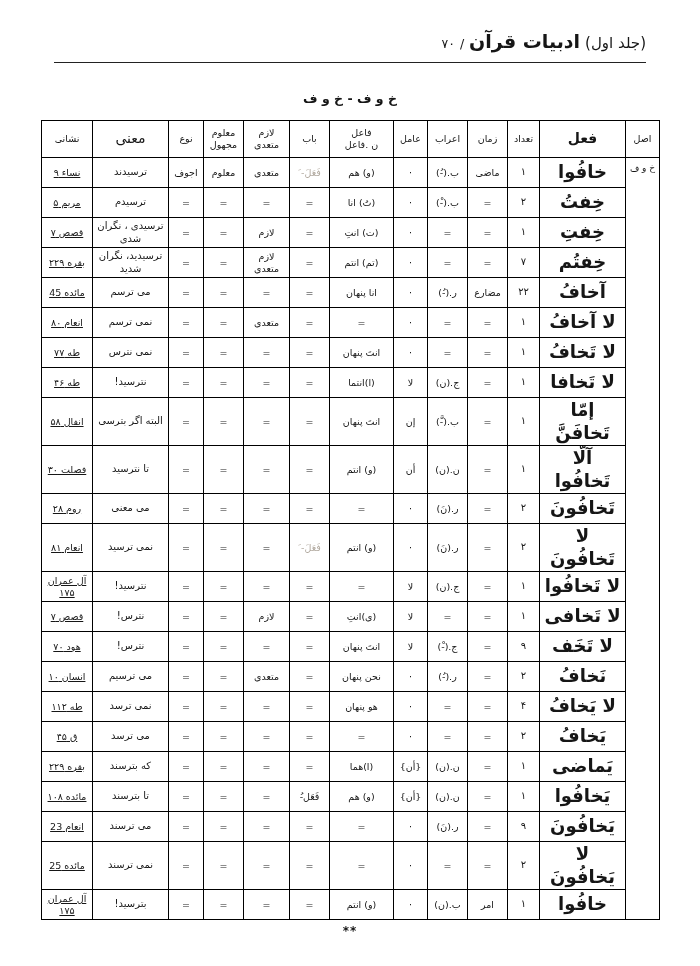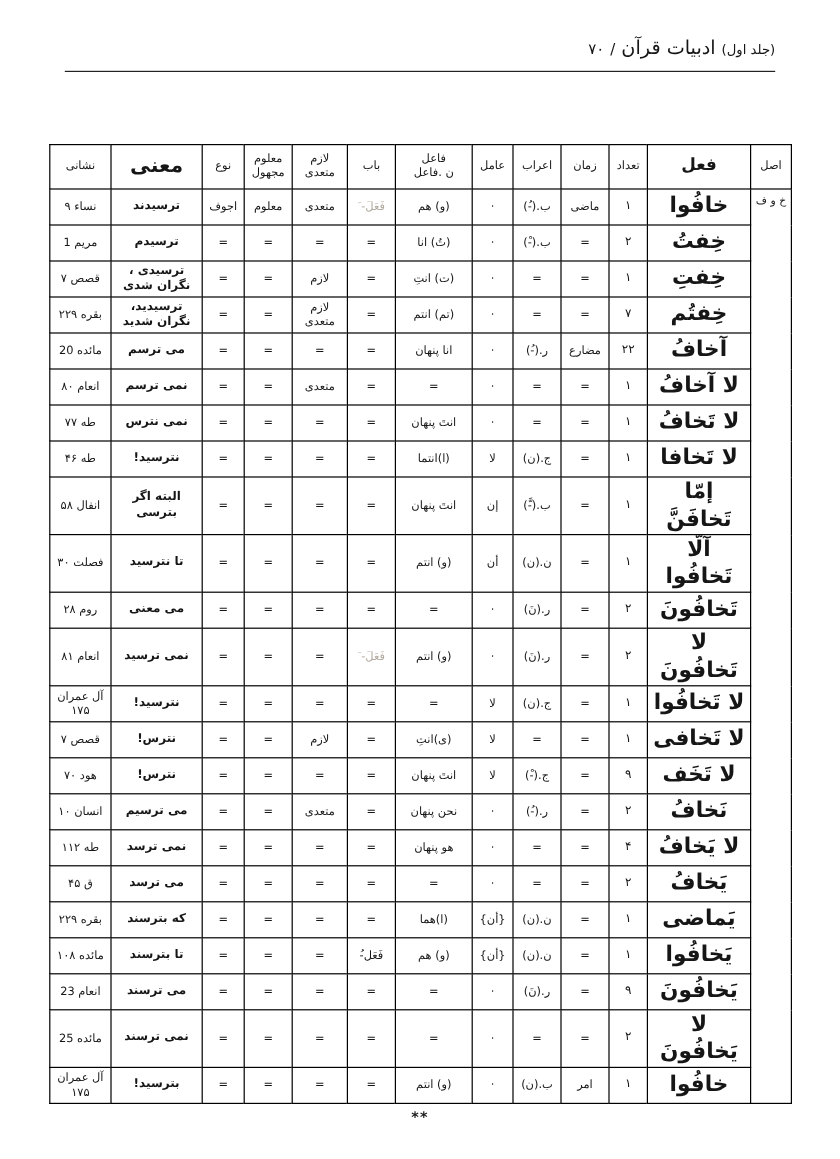--- a/index.html
+++ b/index.html
@@ -5,58 +5,59 @@
   * { margin:0; padding:0; box-sizing:border-box; }
   html,body { width:700px; height:966px; background:#ffffff; color:#161616;
     font-family:"DejaVu Sans", sans-serif; overflow:hidden; }
   .page { position:relative; width:700px; height:966px; background:#fff; }
 
   
   .page-header { position:absolute; top:30px; left:54px; right:54px;
     border-bottom:1.6px solid #222; padding-bottom:10px;
     display:flex; justify-content:flex-end; align-items:baseline; gap:5px; direction:ltr; }
   .page-num { font-size:12.5px; }
-  .book-title { font-weight:normal; font-size:16px; direction:rtl; }
-  .volume { font-size:11px; direction:rtl; }
+  .book-title { font-weight:bold; font-size:19px; direction:rtl; }
+  .volume { font-size:15px; direction:rtl; }
 
   
   .section-title { position:absolute; top:91px; right:0; left:0; text-align:center;
     font-weight:bold; font-size:12.5px; direction:rtl; }
 
   
   table { position:absolute; top:120px; right:40px; border-collapse:collapse;
     table-layout:fixed; width:618px; direction:rtl; border:1.5px solid #000; }
   th, td { border:1px solid #000; text-align:center; vertical-align:middle;
     padding:1px 2px; overflow:hidden; }
   thead th { height:37px; font-size:9.5px; font-weight:normal; white-space:pre-line; line-height:1.25; }
   thead th.h-fel { font-size:14px; font-weight:bold; }
-  thead th.h-mani { font-size:17px; font-weight:bold; }
+  thead th.h-mani { font-size:14px; font-weight:normal; }
   tbody td { height:30px; font-size:9.5px; line-height:1.25; }
   td.asl { vertical-align:top; font-size:9px; padding-top:5px; }
   td.fel { font-size:18px; font-weight:bold; }
-  td.mani { font-size:10px; font-weight:bold; }
-  td.neshani { font-size:9.5px; }
+  td.mani { font-size:10px; font-weight:normal; }
+  td.neshani { font-size:9.5px;text-decoration:underline; }
   td.tedad { font-size:10px; }
   td.muted { color:#b1a99f; }
 
   .footer-mark { position:absolute; top:924px; left:0; right:0; text-align:center;
     font-size:12px; font-weight:bold; letter-spacing:1px; }
 </style>
 </head>
 <body>
 
 <div class="page">
 
   <div class="page-header">
     <span class="page-num">۷۰</span>
     <span class="page-num">/</span>
     <span class="book-title">ادبیات قرآن</span>
     <span class="volume">(جلد اول)</span>
   </div>
 
+  <div class="section-title">خ و ف - خ و ف</div>
 
   <table>
     <colgroup>
       <col style="width:34px">
         <col style="width:86px">
         <col style="width:32px">
       <col style="width:40px">
         <col style="width:40px">
         <col style="width:34px">
       <col style="width:64px">
@@ -108,21 +109,21 @@
       <td class="tedad">۲</td>
       <td>=</td>
       <td>ب.(-ْ)</td>
       <td>·</td>
       <td>(تُ) انا</td>
       <td>=</td>
       <td>=</td>
       <td>=</td>
       <td>=</td>
       <td class="mani">ترسیدم</td>
-      <td class="neshani">مریم 1</td>
+      <td class="neshani">مریم ۵</td>
     </tr>
         <tr>
       <td class="fel">خِفتِ</td>
       <td class="tedad">۱</td>
       <td>=</td>
       <td>=</td>
       <td>·</td>
       <td>(ت) انتِ</td>
       <td>=</td>
       <td>لازم</td>
@@ -150,21 +151,21 @@
       <td class="tedad">۲۲</td>
       <td>مضارع</td>
       <td>ر.(-ُ)</td>
       <td>·</td>
       <td>انا پنهان</td>
       <td>=</td>
       <td>=</td>
       <td>=</td>
       <td>=</td>
       <td class="mani">می ترسم</td>
-      <td class="neshani">مائده 20</td>
+      <td class="neshani">مائده 45</td>
     </tr>
         <tr>
       <td class="fel">لا آخافُ</td>
       <td class="tedad">۱</td>
       <td>=</td>
       <td>=</td>
       <td>·</td>
       <td>=</td>
       <td>=</td>
       <td>متعدی</td>

